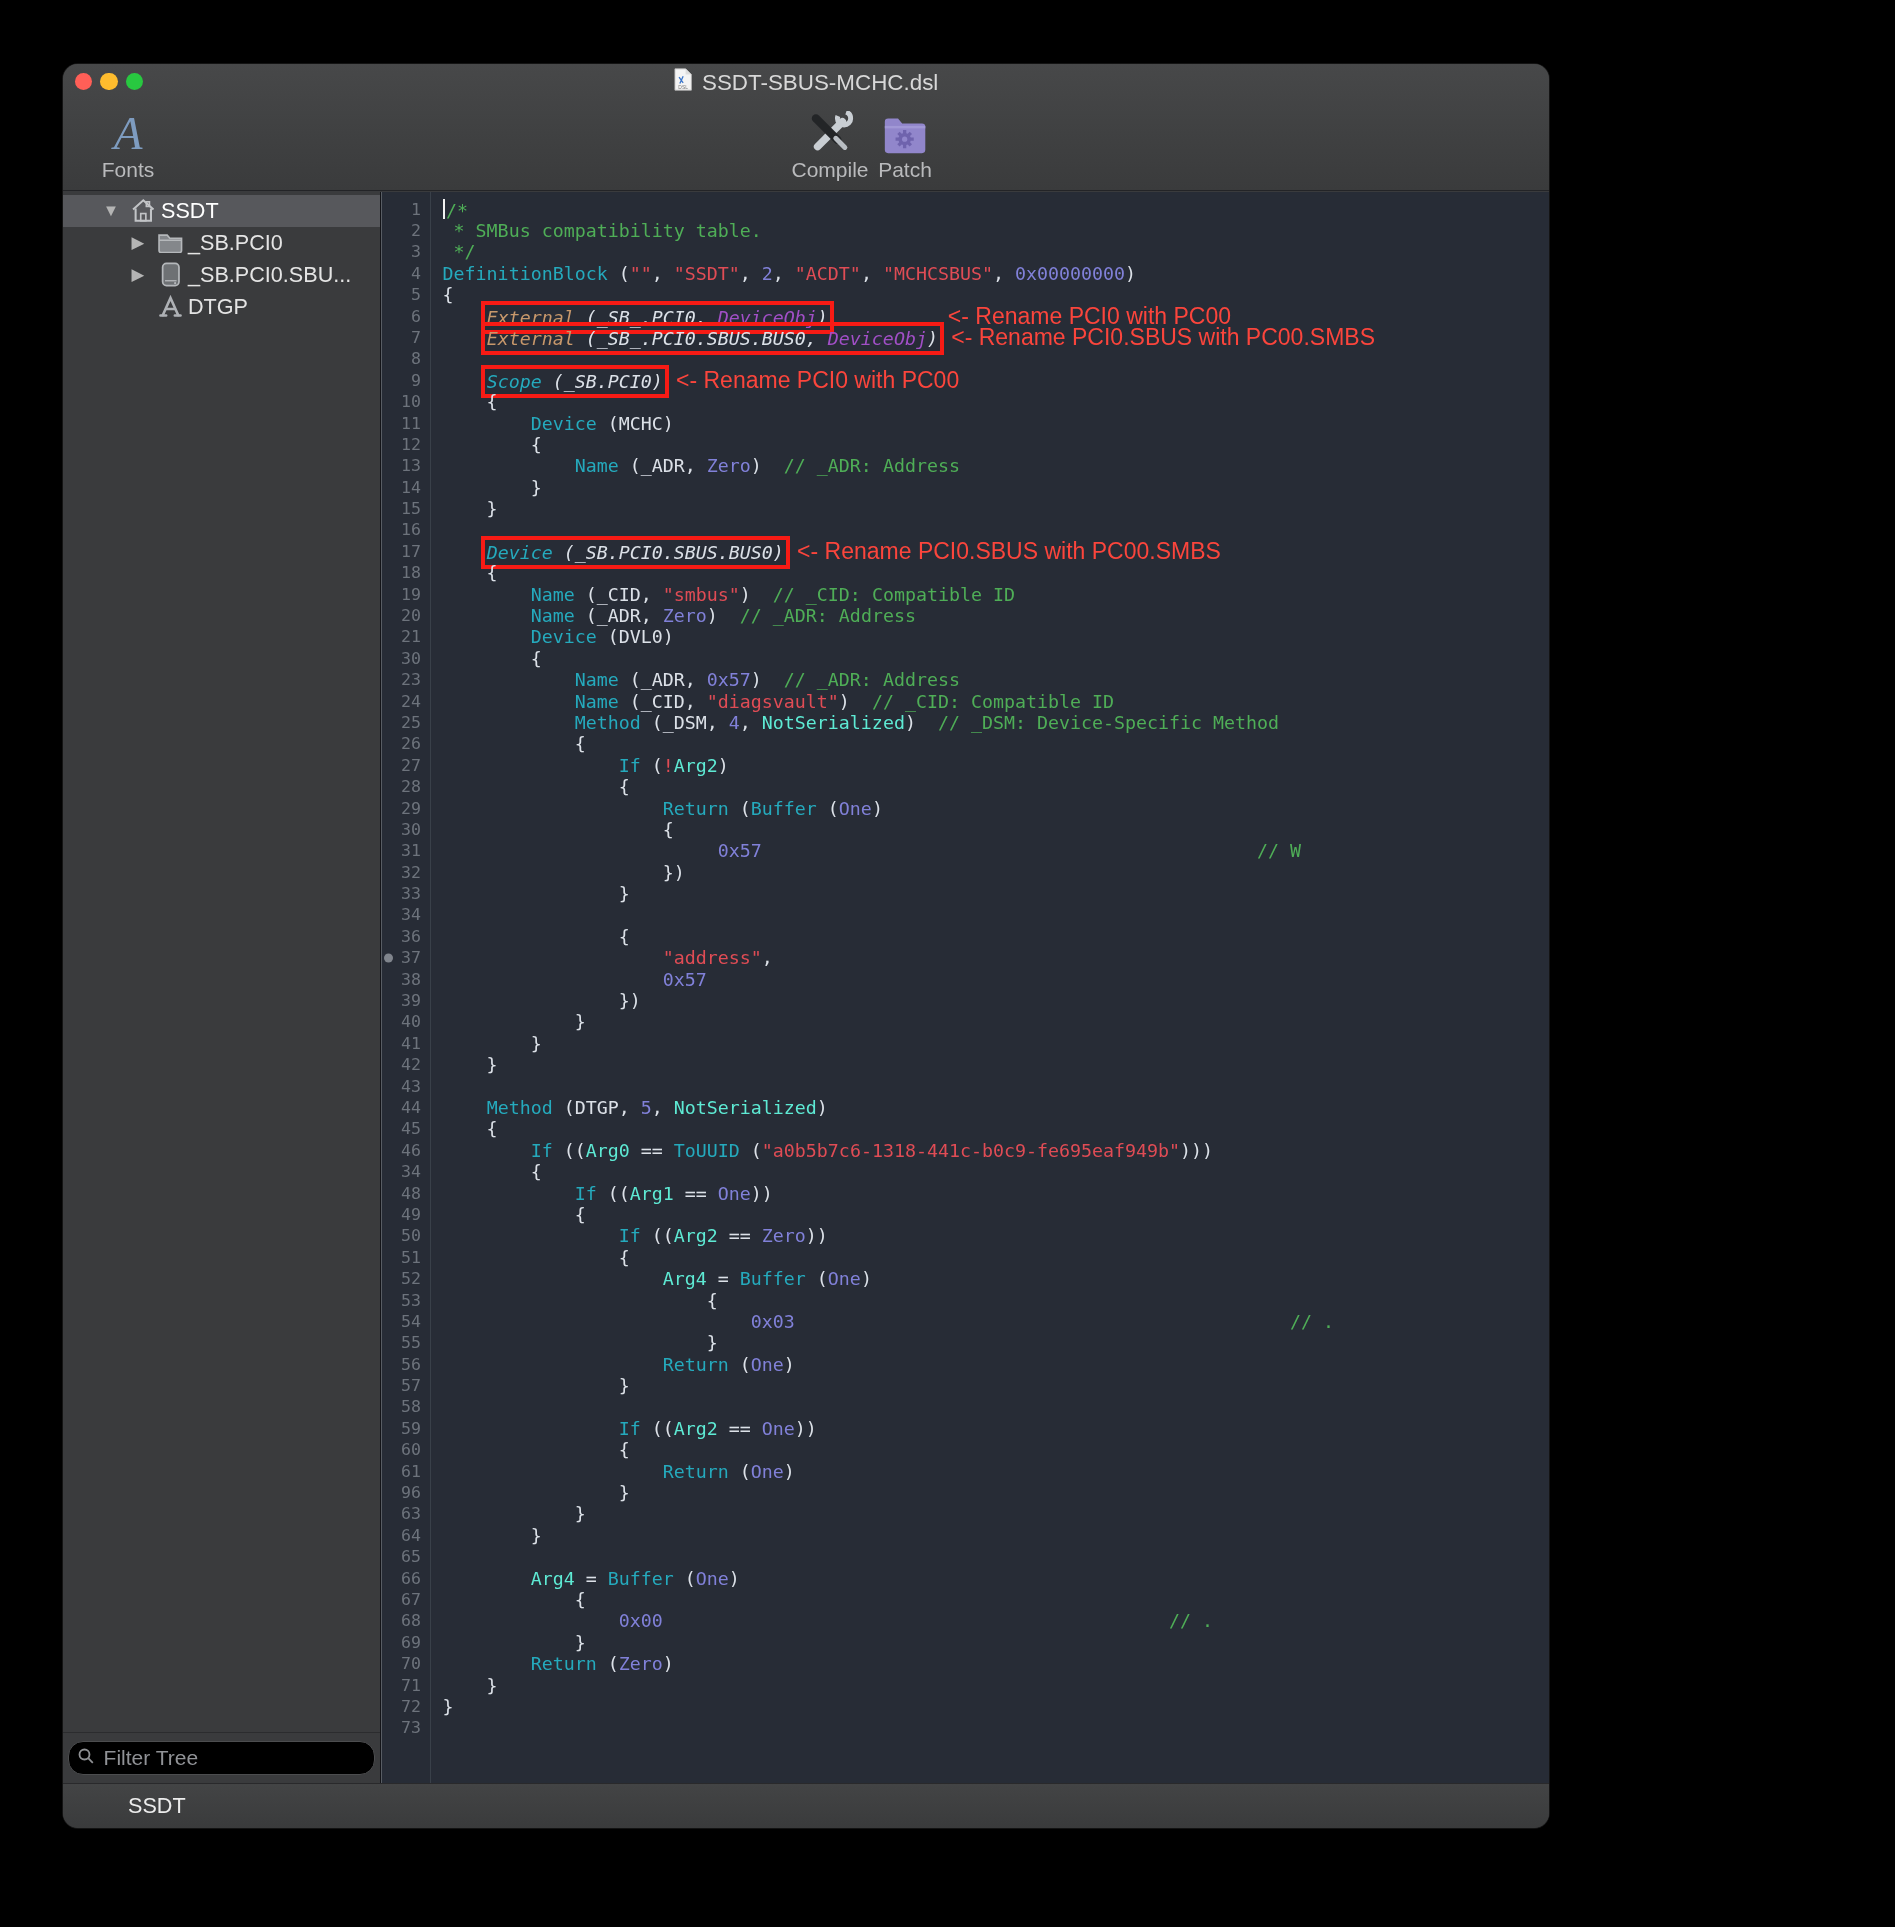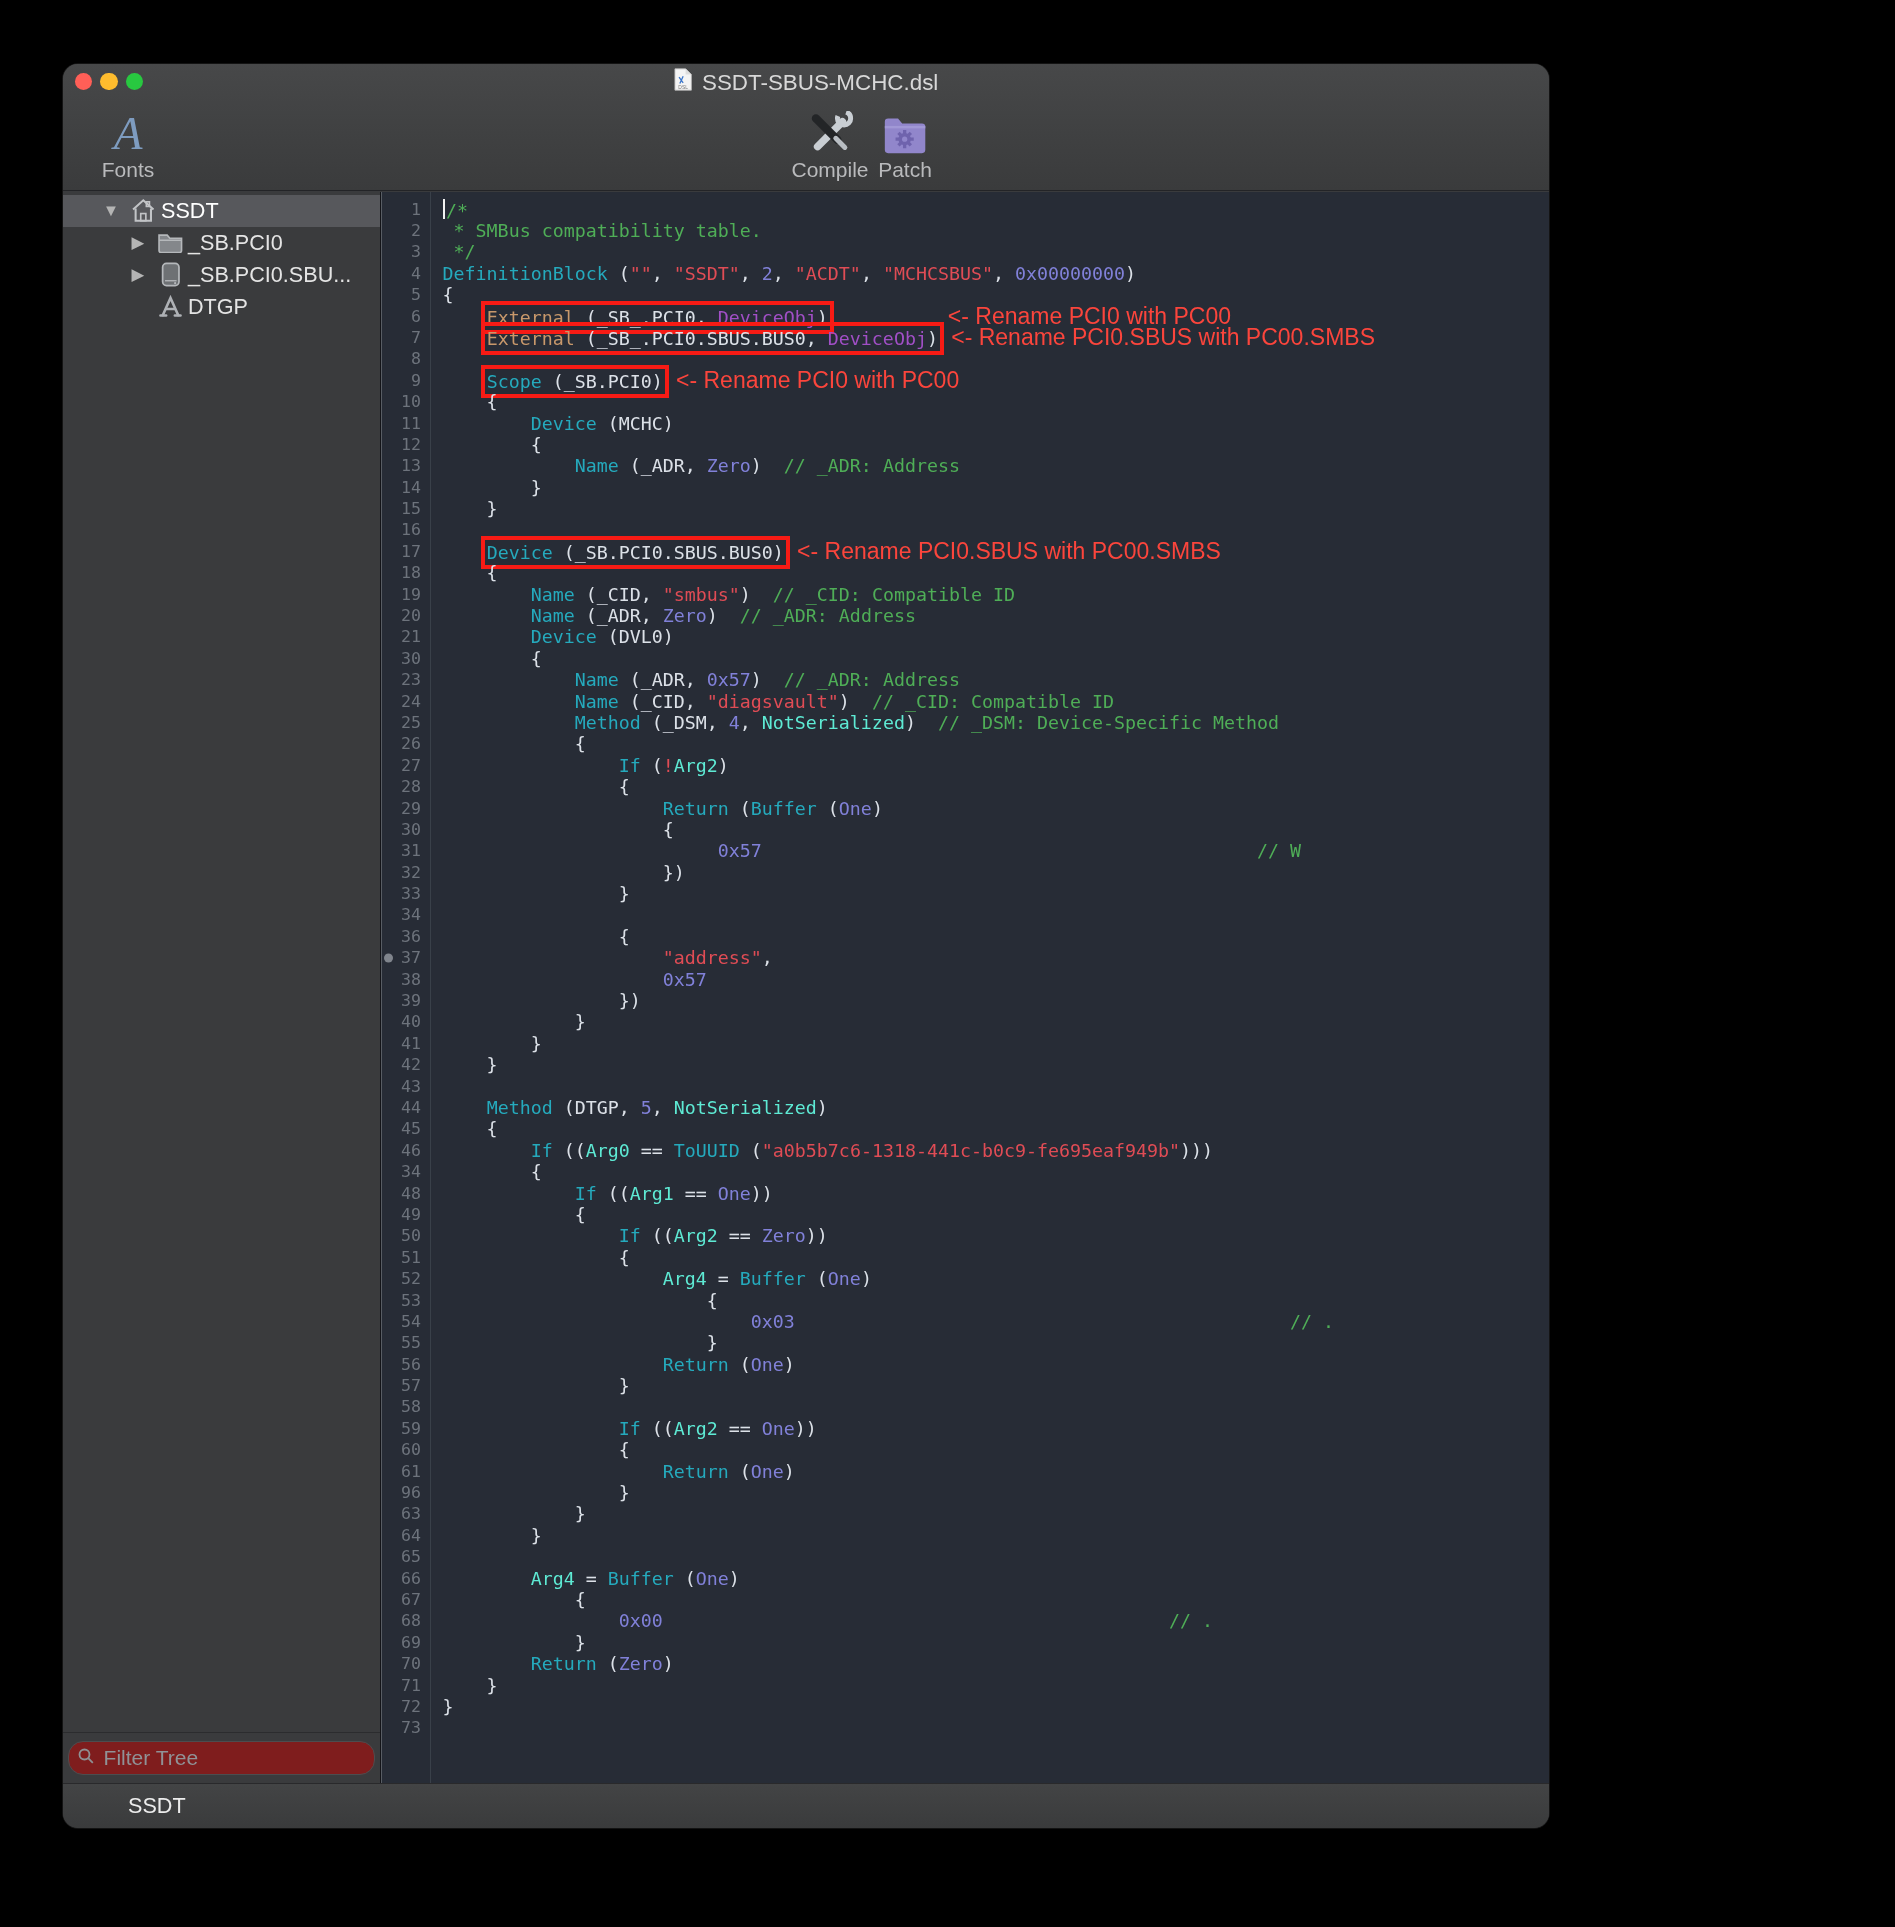--- a/index.html
+++ b/index.html
@@ -22,35 +22,35 @@
   
   .main{position:absolute;left:0;top:128px;right:0;bottom:45px;display:flex;}
   .sidebar{width:317px;flex:0 0 317px;background:#3a3b3d;position:relative;}
   .tree{padding-top:2.5px;}
   .trow{height:32px;display:flex;align-items:center;font-size:21.6px;color:#e4e4e4;white-space:nowrap;overflow:hidden;}
   .trow.selected{background:#57585c;color:#fff;}
   .disc{width:30px;flex:0 0 30px;text-align:center;color:#b4b4b4;font-size:16.6px;}
   .ticn{width:35px;flex:0 0 35px;display:flex;align-items:center;justify-content:center;}
   .filterwrap{position:absolute;left:0;right:0;bottom:0;height:50px;border-top:1.7px solid #2b2c2e;
               display:flex;align-items:center;justify-content:center;background:#3a3b3d;}
-  .filter{width:289px;height:32px;background:#7f1d1d;border:1.7px solid #4c4d4f;border-radius:15px;
+  .filter{width:289px;height:32px;background:#000000;border:1.7px solid #4c4d4f;border-radius:15px;
           display:flex;align-items:center;gap:8.3px;padding:0 8.3px;color:#909296;font-size:21px;}
   
   .codepane{flex:1;background:#272c36;border-left:1.7px solid #131418;position:relative;overflow:hidden;}
   .gutter-col{position:absolute;left:0;top:0;bottom:0;width:50px;box-sizing:border-box;
               border-left:1.7px solid #585d64;border-right:1.7px solid #394049;}
   .code{position:absolute;left:0;top:6.6px;right:0;font-family:"DejaVu Sans Mono",monospace;
         font-size:18.3px;line-height:21.4px;}
   .line{display:flex;height:21.4px;white-space:pre;}
   .ln{width:50px;flex:0 0 50px;box-sizing:border-box;text-align:right;padding-right:10px;
       color:#6d737c;font-size:16.6px;position:relative;}
   .lc{padding-left:11.6px;}
   .pl{color:#dce1e8;} .kw{color:#25aabd;} .str{color:#e04c55;} .num{color:#8181d9;}
   .arg{color:#5eead4;margin-top:16px;} .obj{color:#a14fc6;} .ext{color:#c8986b;} .cm{color:#4fae57;} .bang{color:#e04c55;}
-  .redbox{outline:4.2px solid #f71b15;outline-offset:2.5px;}
+  .redbox{outline:4.2px solid #f71b15;outline-offset:2.5px;font-style:italic;}
   .ann{font-family:"Liberation Sans",sans-serif;font-size:23px;color:#fb453c;font-weight:500;}
   .caret{display:inline-block;width:2.5px;height:20px;background:#f2f2f2;margin-right:0.8px;vertical-align:-2.5px;}
   .dot{position:absolute;left:3.3px;top:50%;transform:translateY(-50%);width:9.1px;height:9.1px;
        border-radius:50%;background:#80858d;}
   
   .statusbar{position:absolute;left:0;right:0;bottom:0;height:45px;box-sizing:border-box;
              background:linear-gradient(#434445,#3a3b3c);border-top:1.7px solid #29292b;
              display:flex;align-items:center;padding-left:65px;color:#ececec;font-size:21.6px;}
 </style>
 </head>

